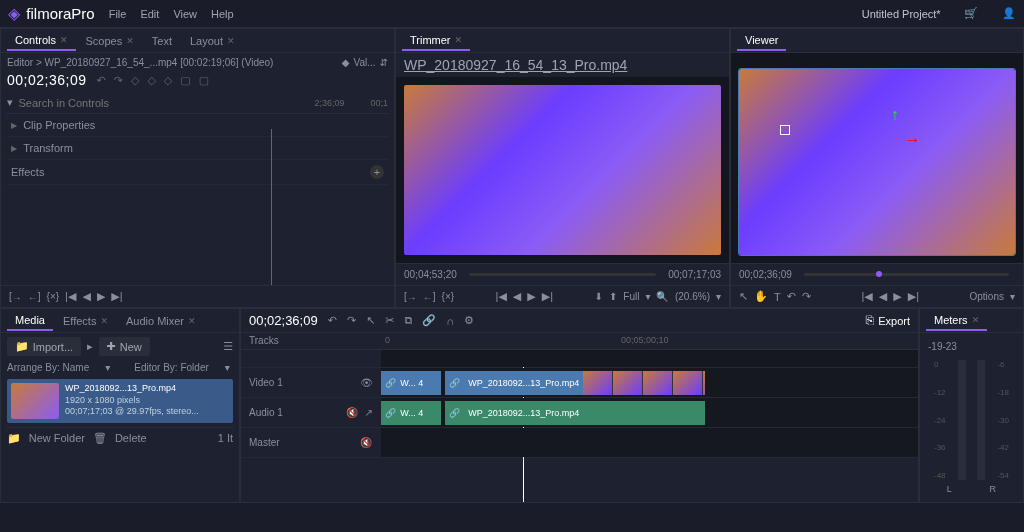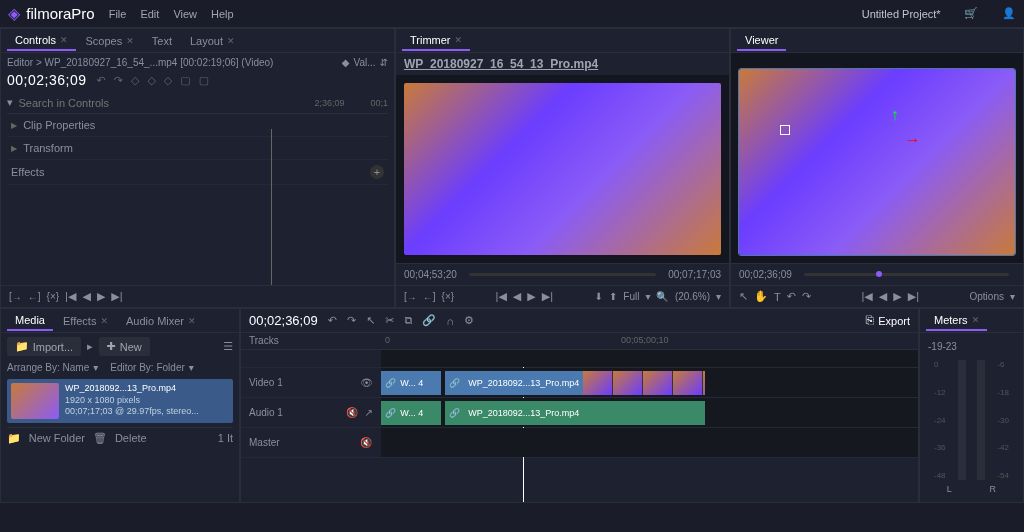--- a/index.html
+++ b/index.html
@@ -32,27 +32,27 @@
 .preview-area { flex: 1; display: flex; align-items: center; justify-content: center; background: #14161f; padding: 8px; }
 .preview-img { background: linear-gradient(135deg, #c97a3a 0%, #6b3dff 35%, #8b5cf6 60%, #c97a3a 100%); width: 100%; height: 100%; border-radius: 2px; position: relative; }
 .viewer-overlay { position: absolute; top: 30%; left: 15%; width: 10px; height: 10px; border: 1px solid #fff; }
 .viewer-arrow-g { position: absolute; top: 20%; left: 55%; color: #0f0; font-size: 16px; }
 .viewer-arrow-r { position: absolute; top: 32%; left: 60%; color: #f00; font-size: 16px; }
 
 .transport-row { height: 22px; display: flex; align-items: center; padding: 0 8px; gap: 6px; color: #8a8f9e; font-size: 10px; border-top: 1px solid #2a2d3a; }
 .transport-icon { cursor: pointer; font-size: 11px; }
 .transport-spacer { flex: 1; }
 
-.filename-row { padding: 4px 8px; color: #a0a4b0; font-size: 12px; text-decoration: underline; font-weight: bold; }
+.filename-row { padding: 4px 8px; color: #a0a4b0; font-size: 14px; text-decoration: underline; }
 
 .bottom-row { display: grid; grid-template-columns: 240px 1fr 105px; }
 .media-body { padding: 4px 6px; display: flex; flex-direction: column; gap: 4px; }
 .media-toolbar { display: flex; align-items: center; gap: 6px; }
 .btn { background: #2a2d3a; padding: 3px 8px; border-radius: 2px; cursor: pointer; display: flex; align-items: center; gap: 4px; color: #a0a4b0; }
-.arrange-row { display: flex; gap: 4px; font-size: 10px; padding: 2px 0; }
+.arrange-row { display: flex; gap: 16px; font-size: 10px; padding: 2px 0; }
 .media-thumb { display: flex; gap: 6px; background: #3a5a8a; padding: 4px; border-radius: 2px; }
 .thumb-img { width: 48px; height: 36px; background: linear-gradient(135deg, #c97a3a, #8b5cf6); border-radius: 2px; }
 .thumb-info { font-size: 9px; color: #c0d0e0; line-height: 1.3; }
 .media-footer { margin-top: auto; display: flex; gap: 8px; padding: 4px 0; border-top: 1px solid #2a2d3a; }
 .editor-toolbar { display: flex; align-items: center; padding: 4px 8px; gap: 10px; }
 .editor-timecode { color: #fff; font-size: 13px; }
 .export-btn { margin-left: auto; color: #fff; display: flex; align-items: center; gap: 4px; cursor: pointer; }
 .timeline-ruler { display: flex; border-top: 1px solid #2a2d3a; border-bottom: 1px solid #2a2d3a; height: 18px; }
 .track-label-col { width: 140px; padding: 2px 8px; font-size: 10px; }
 .ruler-area { flex: 1; position: relative; font-size: 9px; color: #666; }

